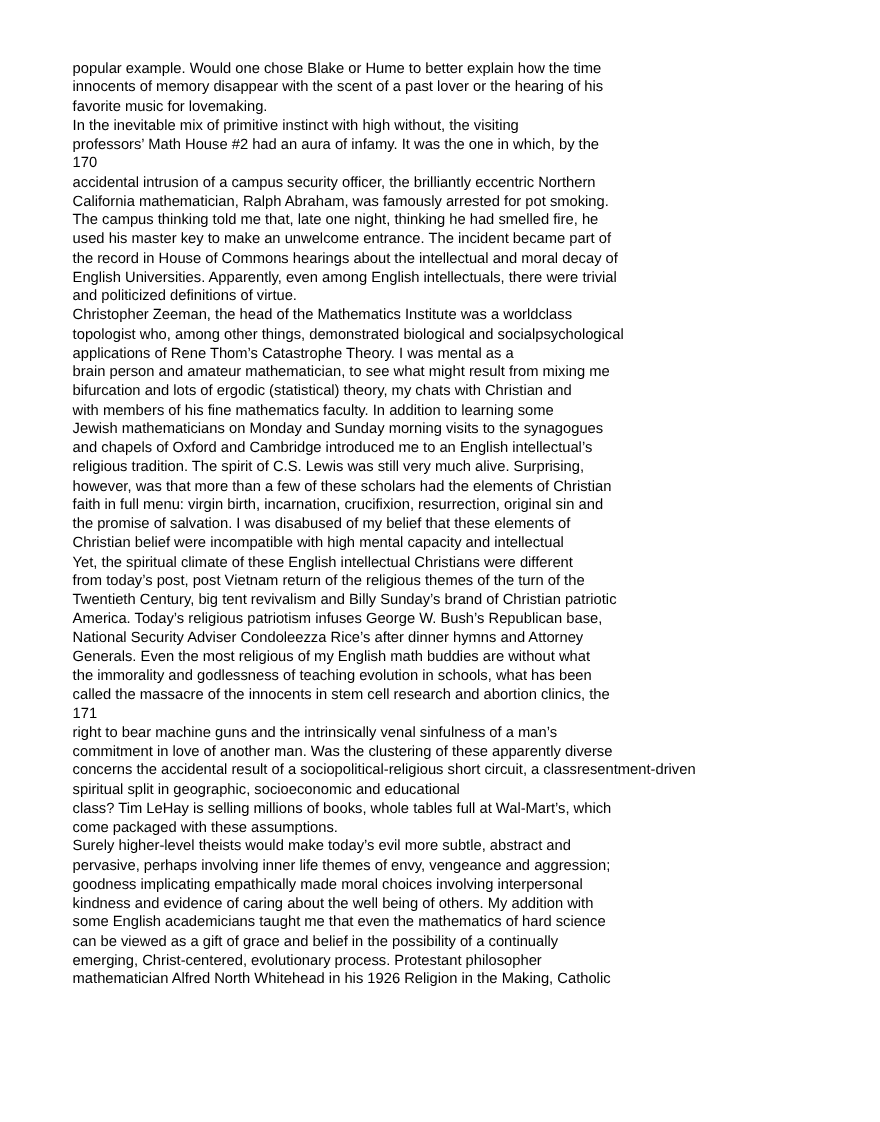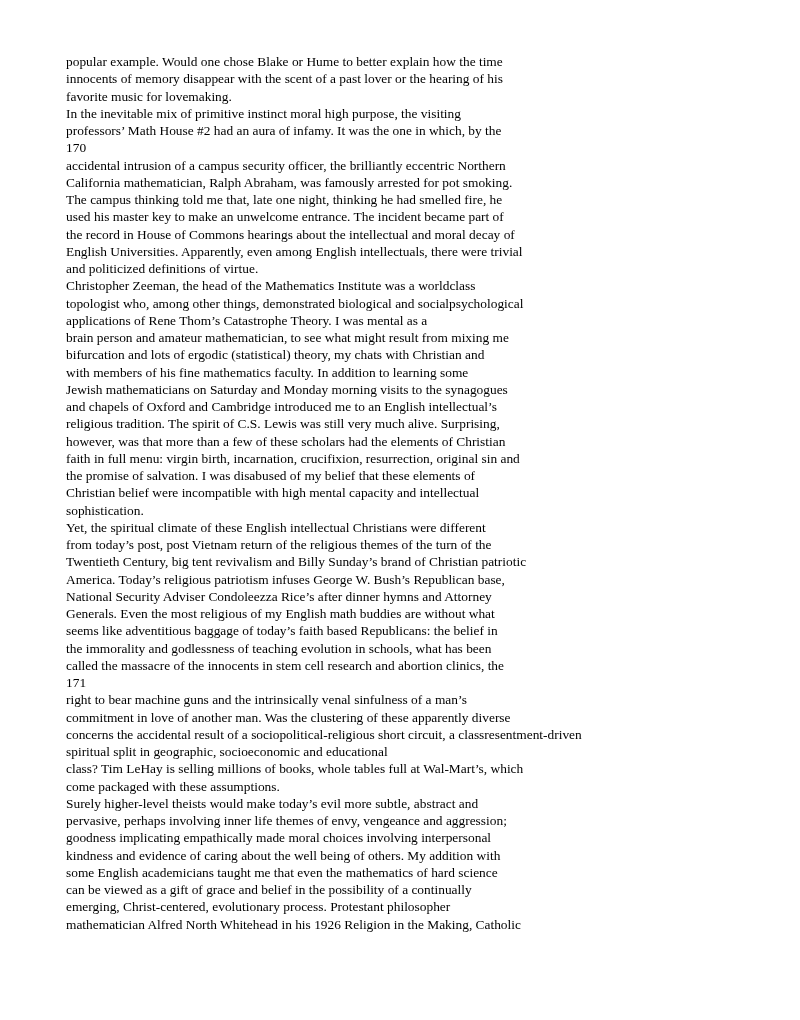--- a/index.html
+++ b/index.html
@@ -12,70 +12,68 @@
     width: 800px;
     height: 1020px;
     background: #ffffff;
     overflow: hidden;
   }
   .text-block {
     position: absolute;
     left: 66px;
     top: 53px;
     width: 700px;
-    font-family: Liberation Serif, serif;
+    font-family: Liberation Sans, sans-serif;
     font-size: 13.4px;
     line-height: 17.25px;
     color: #000000;
     letter-spacing: 0;
   }
   .text-line {
     white-space: pre;
     height: 17.25px;
   }
 </style>
 </head>
 <body>
 
 <div class="page">
   <div class="text-block" id="text-block">
       <div class="text-line">popular example. Would one chose Blake or Hume to better explain how the time</div>
       <div class="text-line">innocents of memory disappear with the scent of a past lover or the hearing of his</div>
       <div class="text-line">favorite music for lovemaking.</div>
-      <div class="text-line">In the inevitable mix of primitive instinct moral high purpose, the visiting</div>
+      <div class="text-line">In the inevitable mix of primitive instinct with high without, the visiting</div>
       <div class="text-line">professors’ Math House #2 had an aura of infamy. It was the one in which, by the</div>
       <div class="text-line">170</div>
       <div class="text-line">accidental intrusion of a campus security officer, the brilliantly eccentric Northern</div>
       <div class="text-line">California mathematician, Ralph Abraham, was famously arrested for pot smoking.</div>
       <div class="text-line">The campus thinking told me that, late one night, thinking he had smelled fire, he</div>
       <div class="text-line">used his master key to make an unwelcome entrance. The incident became part of</div>
       <div class="text-line">the record in House of Commons hearings about the intellectual and moral decay of</div>
       <div class="text-line">English Universities. Apparently, even among English intellectuals, there were trivial</div>
       <div class="text-line">and politicized definitions of virtue.</div>
       <div class="text-line">Christopher Zeeman, the head of the Mathematics Institute was a worldclass</div>
       <div class="text-line">topologist who, among other things, demonstrated biological and socialpsychological</div>
       <div class="text-line">applications of Rene Thom’s Catastrophe Theory. I was mental as a</div>
       <div class="text-line">brain person and amateur mathematician, to see what might result from mixing me</div>
       <div class="text-line">bifurcation and lots of ergodic (statistical) theory, my chats with Christian and</div>
       <div class="text-line">with members of his fine mathematics faculty. In addition to learning some</div>
-      <div class="text-line">Jewish mathematicians on Saturday and Monday morning visits to the synagogues</div>
+      <div class="text-line">Jewish mathematicians on Monday and Sunday morning visits to the synagogues</div>
       <div class="text-line">and chapels of Oxford and Cambridge introduced me to an English intellectual’s</div>
       <div class="text-line">religious tradition. The spirit of C.S. Lewis was still very much alive. Surprising,</div>
       <div class="text-line">however, was that more than a few of these scholars had the elements of Christian</div>
       <div class="text-line">faith in full menu: virgin birth, incarnation, crucifixion, resurrection, original sin and</div>
       <div class="text-line">the promise of salvation. I was disabused of my belief that these elements of</div>
       <div class="text-line">Christian belief were incompatible with high mental capacity and intellectual</div>
-      <div class="text-line">sophistication.</div>
       <div class="text-line">Yet, the spiritual climate of these English intellectual Christians were different</div>
       <div class="text-line">from today’s post, post Vietnam return of the religious themes of the turn of the</div>
       <div class="text-line">Twentieth Century, big tent revivalism and Billy Sunday’s brand of Christian patriotic</div>
       <div class="text-line">America. Today’s religious patriotism infuses George W. Bush’s Republican base,</div>
       <div class="text-line">National Security Adviser Condoleezza Rice’s after dinner hymns and Attorney</div>
       <div class="text-line">Generals. Even the most religious of my English math buddies are without what</div>
-      <div class="text-line">seems like adventitious baggage of today’s faith based Republicans: the belief in</div>
       <div class="text-line">the immorality and godlessness of teaching evolution in schools, what has been</div>
       <div class="text-line">called the massacre of the innocents in stem cell research and abortion clinics, the</div>
       <div class="text-line">171</div>
       <div class="text-line">right to bear machine guns and the intrinsically venal sinfulness of a man’s</div>
       <div class="text-line">commitment in love of another man. Was the clustering of these apparently diverse</div>
       <div class="text-line">concerns the accidental result of a sociopolitical-religious short circuit, a classresentment-driven</div>
       <div class="text-line">spiritual split in geographic, socioeconomic and educational</div>
       <div class="text-line">class? Tim LeHay is selling millions of books, whole tables full at Wal-Mart’s, which</div>
       <div class="text-line">come packaged with these assumptions.</div>
       <div class="text-line">Surely higher-level theists would make today’s evil more subtle, abstract and</div>

